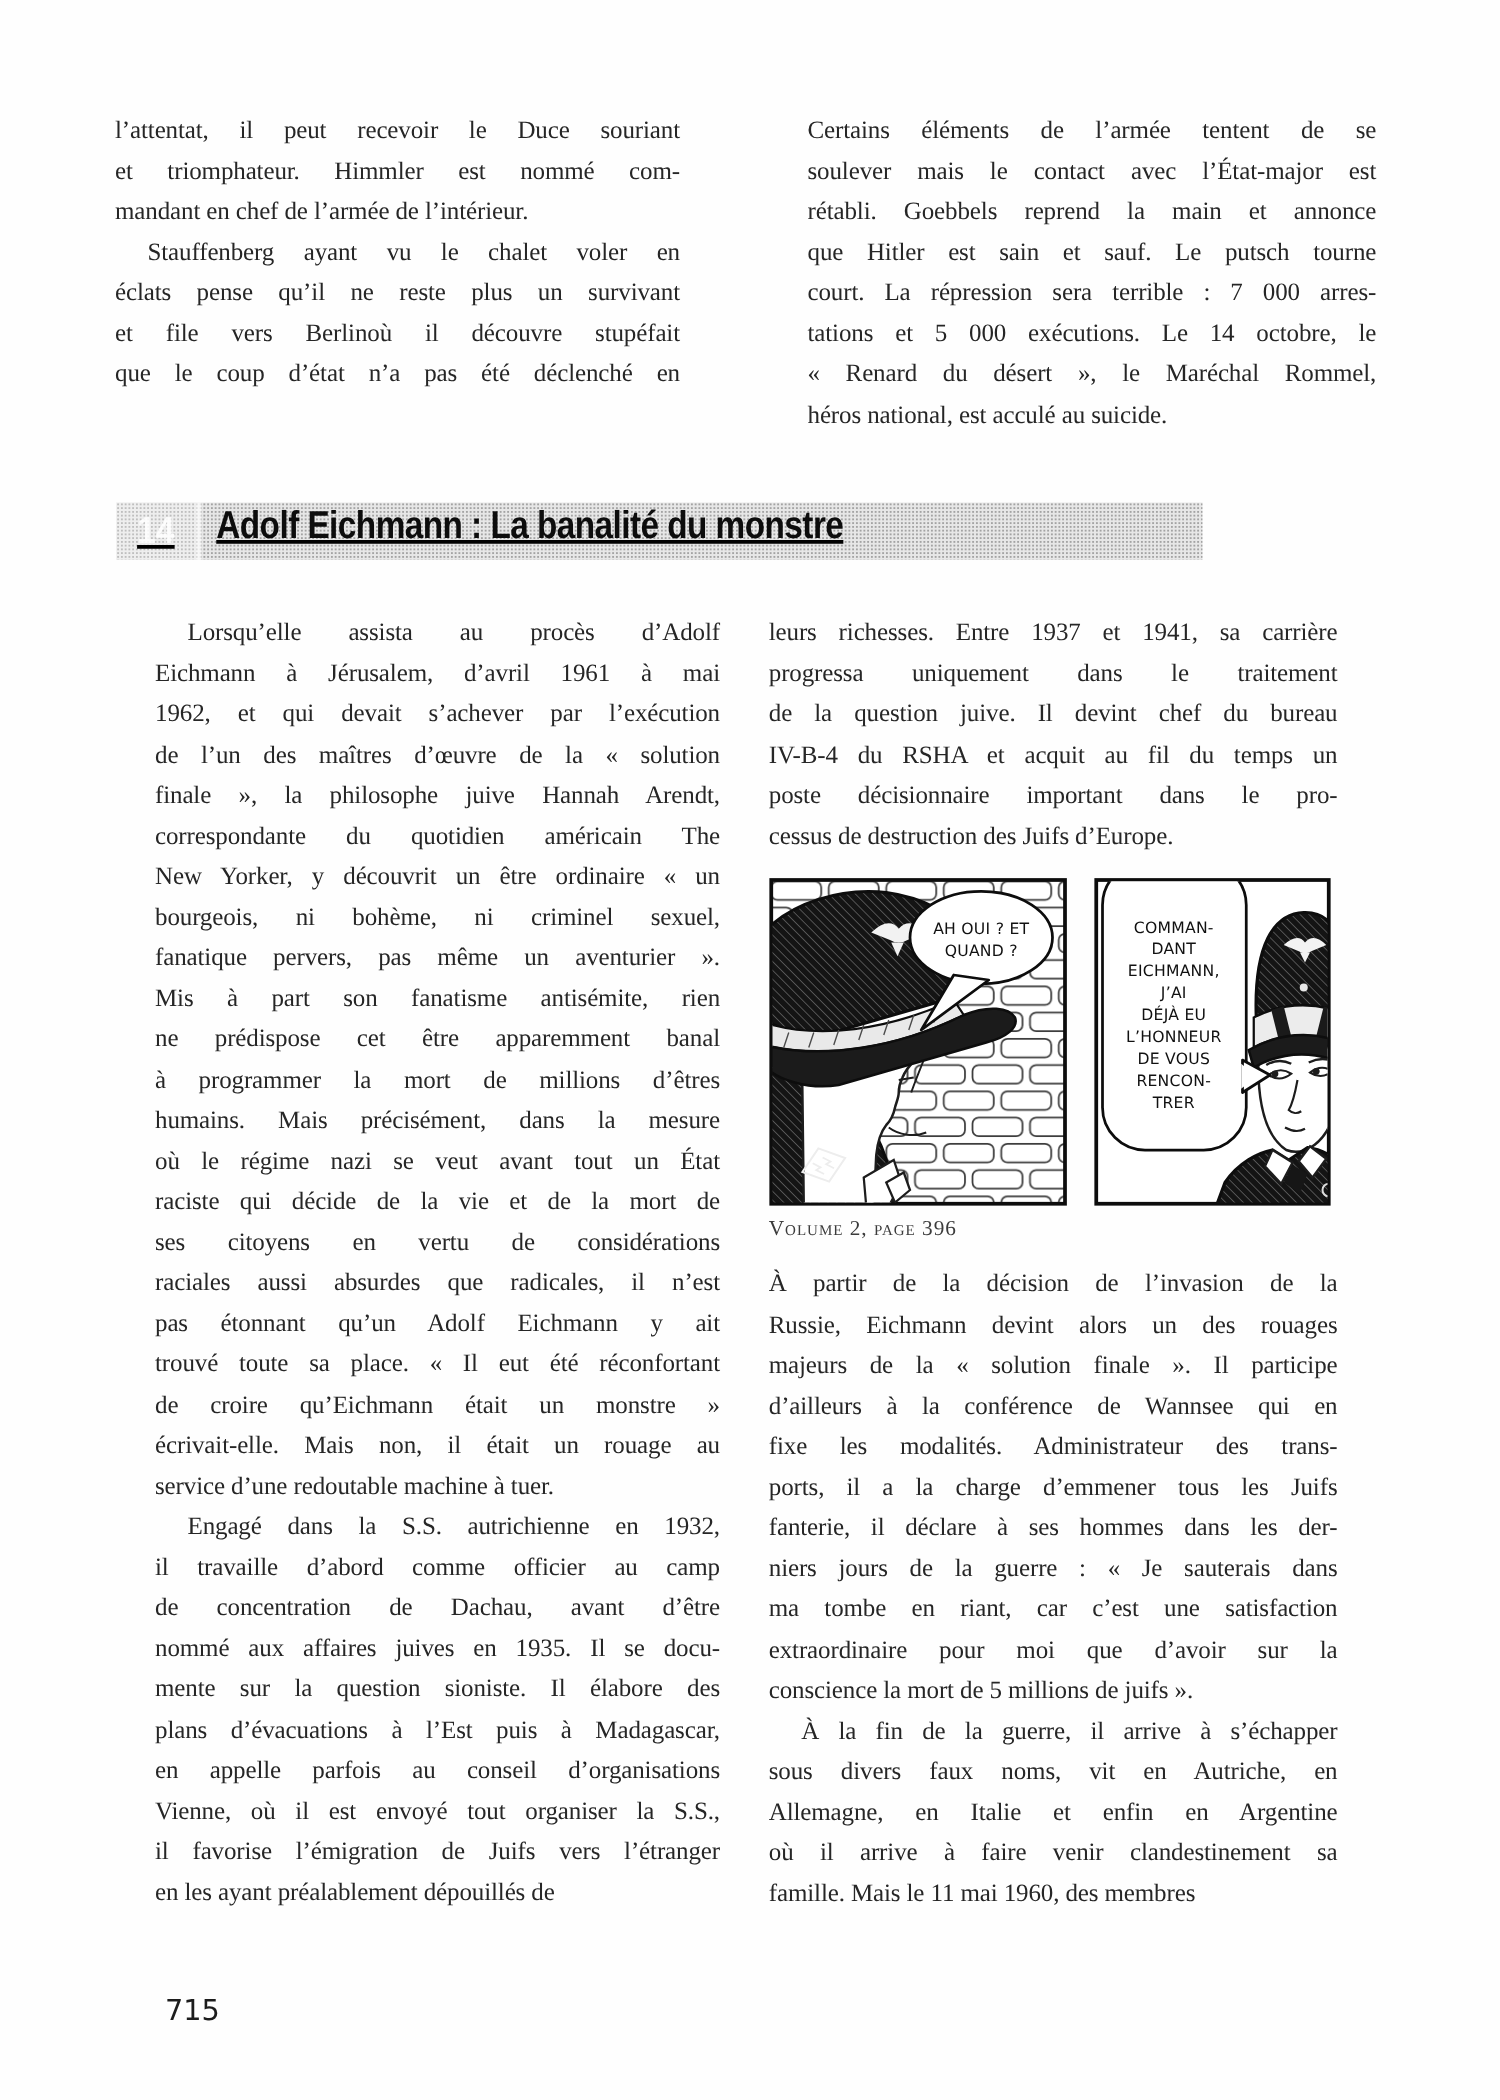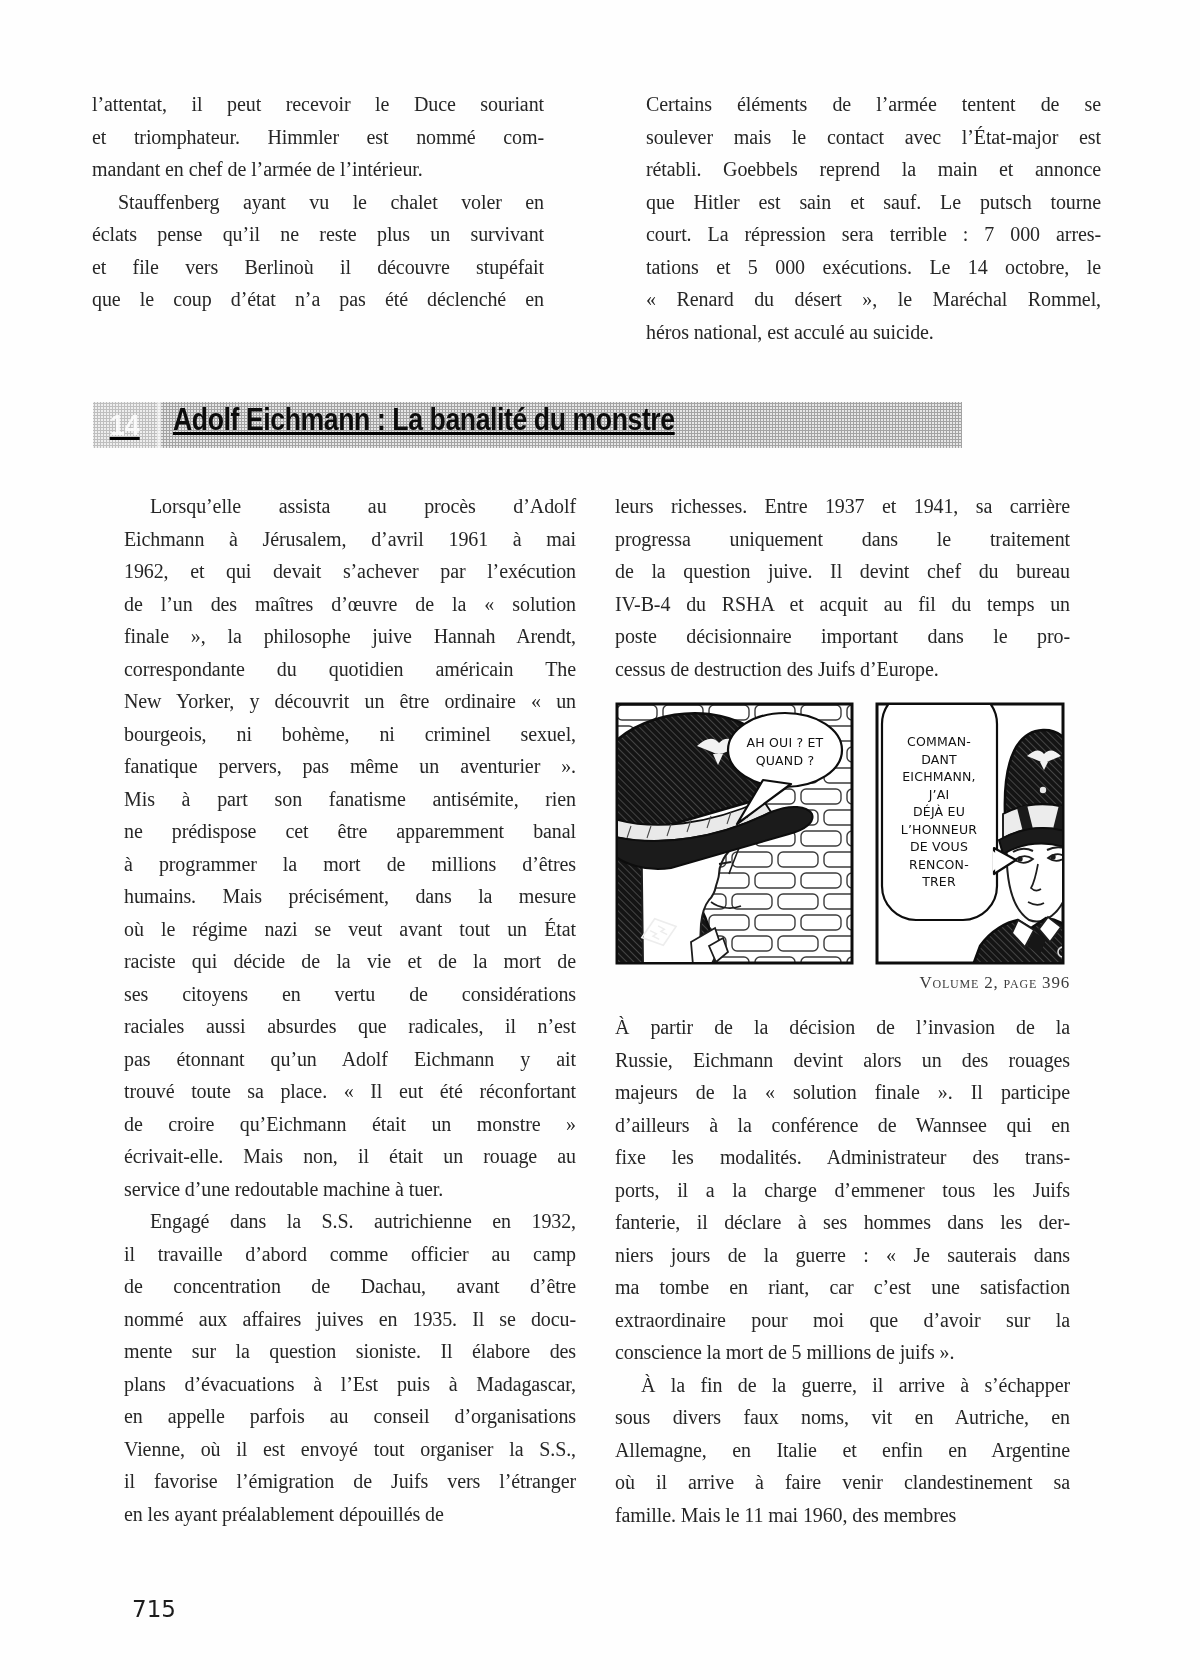--- a/index.html
+++ b/index.html
@@ -51,21 +51,21 @@
     letter-spacing:-0.5px; white-space:nowrap;
     display:inline-block; transform:scaleX(0.86); transform-origin:left center;
   }
 
   
   .comic-svg { display:block; margin-top:17px; }
   .caption {
     margin-top:6px; height:24px; line-height:24px;
     font-family:"Liberation Serif", serif;
     font-variant:small-caps; font-size:17px; letter-spacing:0.8px;
-    color:#3b3b3b; text-align:right;
+    color:#3b3b3b; text-align:left;
   }
   .after-comic { margin-top:16px; }
 
   
   .pagenum {
     position:absolute; left:92px; top:1596px;
     font-family:"DejaVu Sans", sans-serif;
     font-size:23px; color:#1c1c1c;margin-left:40px;
   }
 

